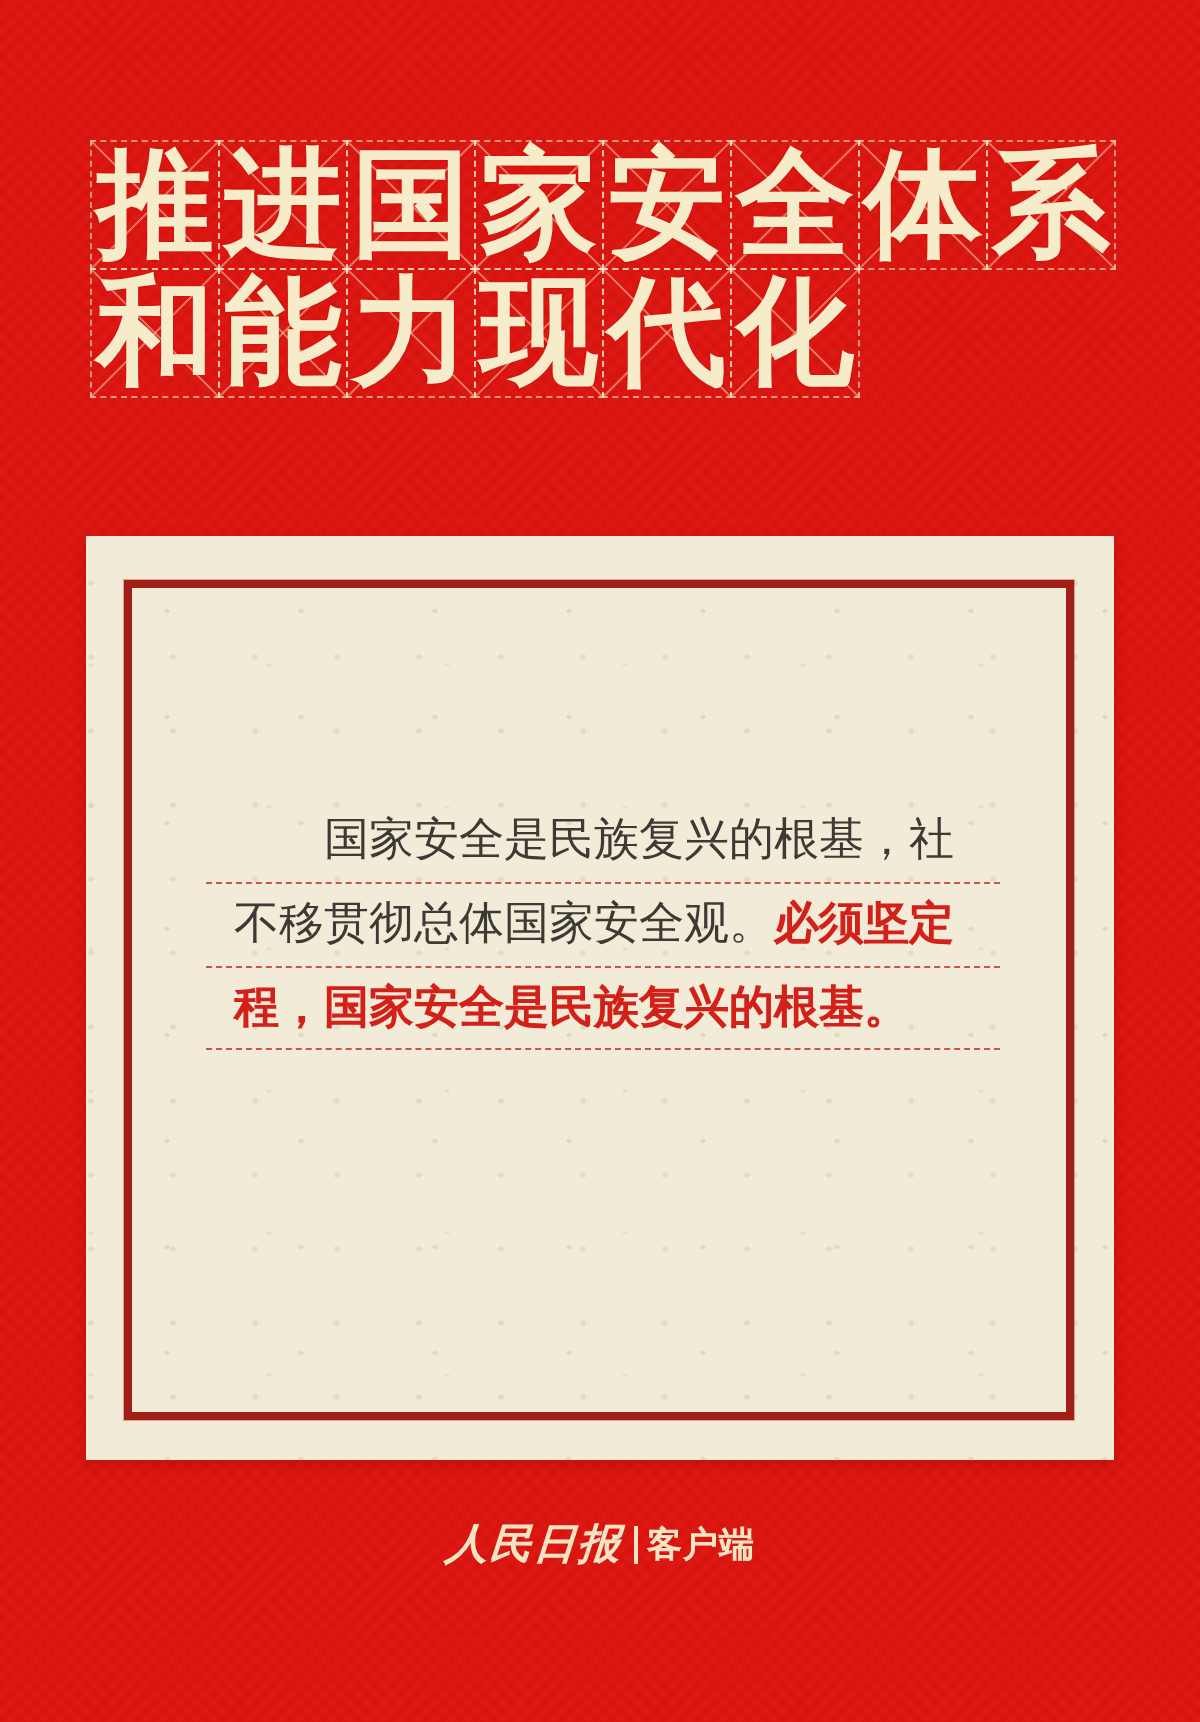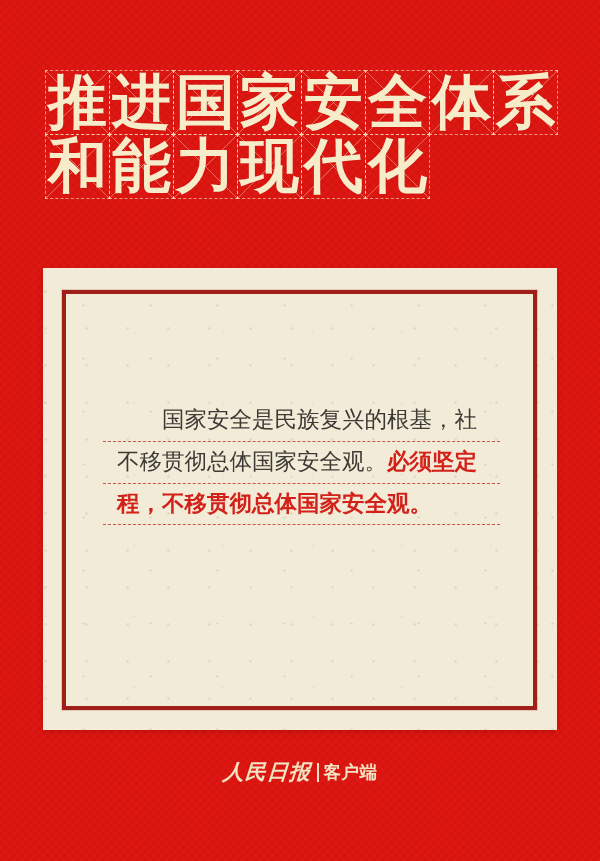--- a/index.html
+++ b/index.html
@@ -159,21 +159,21 @@
           <span class="tchar">化</span>
         </div>
       </div>
   </div>
 
   <div class="card">
     <div class="card-border"></div>
     <div class="card-lines">
         <div class="tline indent"><span class="seg-dark">国家安全是民族复兴的根基，社</span></div>
         <div class="tline"><span class="seg-dark">不移贯彻总体国家安全观。</span><span class="seg-red">必须坚定</span></div>
-        <div class="tline"><span class="seg-red">程，不移贯彻总体国家安全观。</span></div>
+        <div class="tline"><span class="seg-red">程，国家安全是民族复兴的根基。</span></div>
       </div>
   </div>
 
   <div class="footer">
     <span class="masthead">人民日报</span>
     <span class="footer-divider"></span>
     <span class="client-label">客户端</span>
   </div>
 
 </div>

